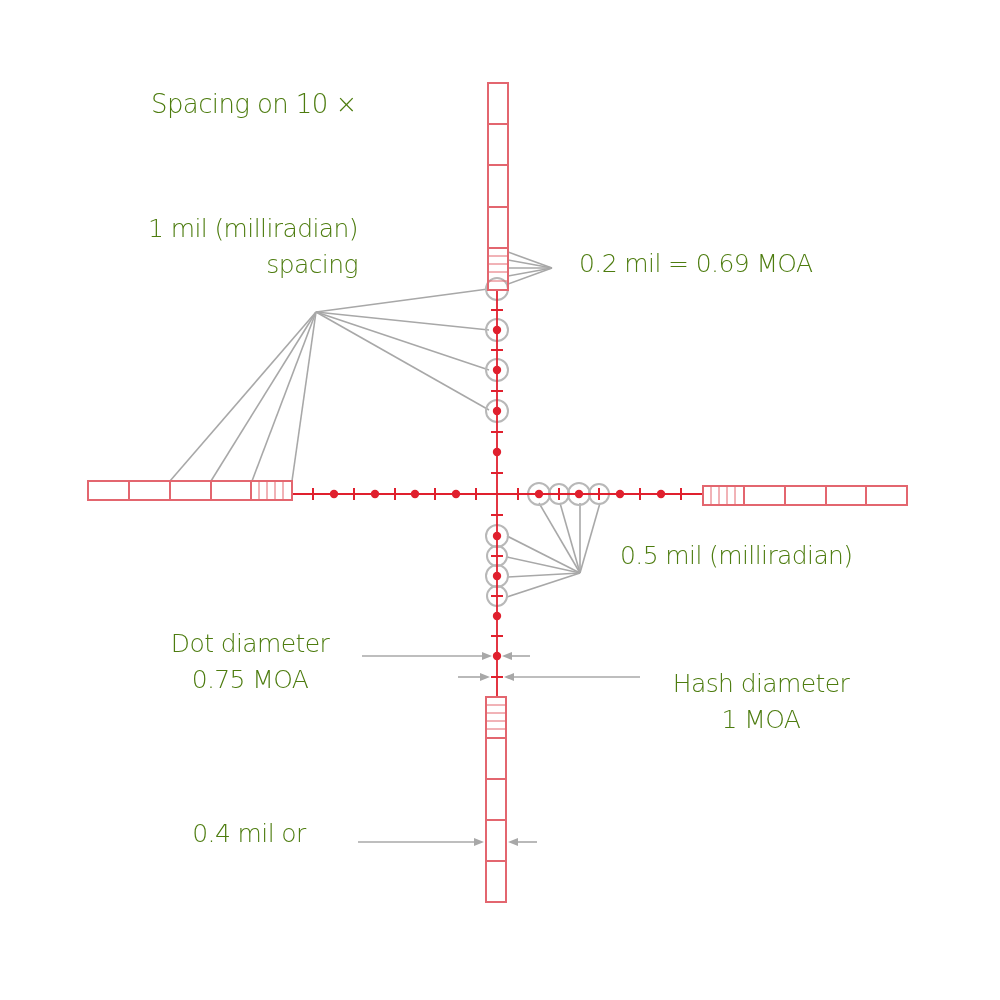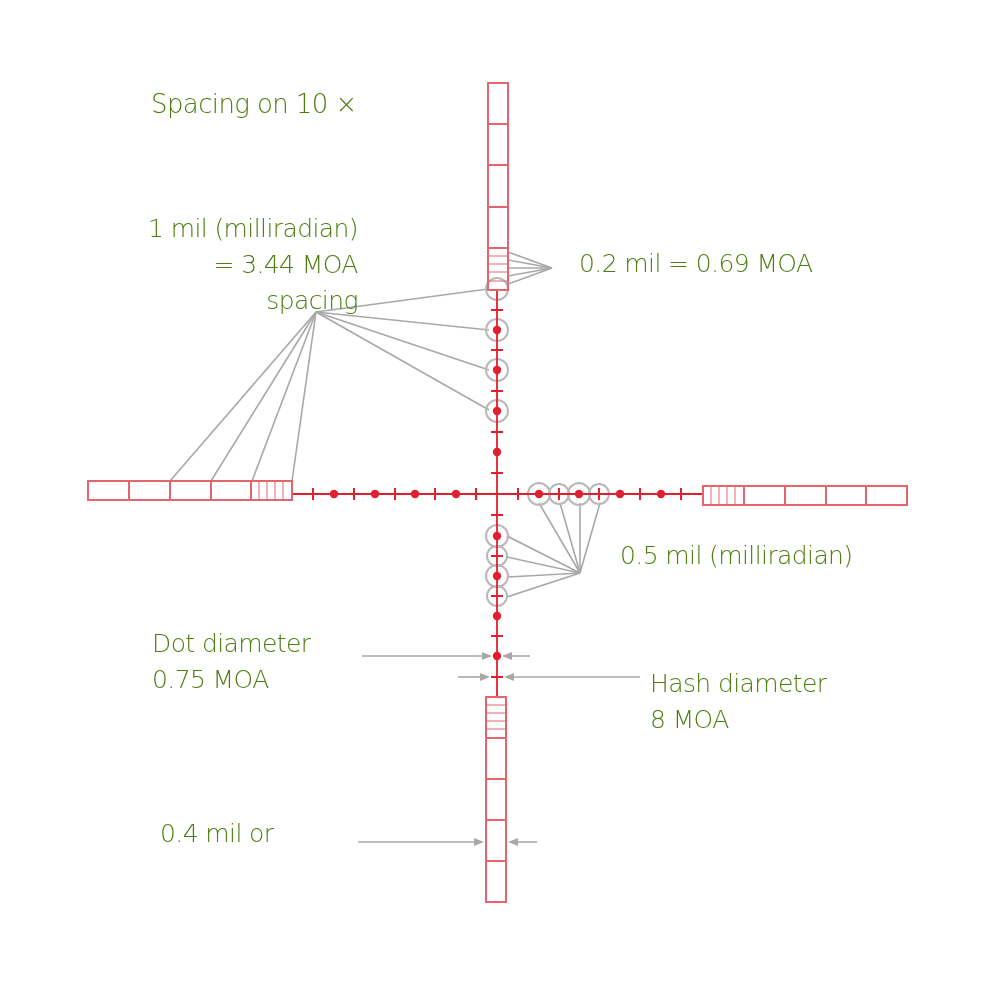--- a/index.html
+++ b/index.html
@@ -1,19 +1,19 @@
 <!DOCTYPE html>
 <html><head>
 <meta charset="utf-8">
 <style>
   html, body { margin: 0; padding: 0; background: #ffffff; }
   body { width: 1000px; height: 1000px; position: relative; overflow: hidden; font-family: "DejaVu Sans", sans-serif; }
   #stage { position: absolute; left: 0; top: 0; width: 1000px; height: 1000px; }
   .lbl { position: absolute; color: #4d7c0f; font-family: "DejaVu Sans", sans-serif; font-size: 25px; line-height: 36px; letter-spacing: -0.6px; white-space: nowrap; font-weight: 300; }
-  .center { }
+  .center { text-align: center; }
 </style>
 </head>
 <body>
 
 <svg id="stage" viewBox="0 0 1000 1000" xmlns="http://www.w3.org/2000/svg">
 
   <g stroke="#a8a8a8" stroke-width="1.6" fill="none">
 
     <g>
       <line x1="316" y1="312" x2="488" y2="289"></line>
@@ -180,35 +180,34 @@
       <circle cx="620" cy="494" r="4.2"></circle>
       <circle cx="661" cy="494" r="4.2"></circle>
     </g>
   </g>
 </svg>
 
 <div class="lbl" style="left:151px; top:86px; font-size:26px;">Spacing on 10 ×</div>
 
 <div class="lbl" style="left:148px; top:211px;text-align:right;">
   <div>1 mil (milliradian)</div>
-  <div>= 3.44 MOA</div>
   <div>spacing</div>
 </div>
 
 <div class="lbl" style="left:579px; top:246px;">0.2 mil = 0.69 MOA</div>
 
 <div class="lbl" style="left:612px; top:538px;">
   <div style="padding-left:8px;">0.5 mil (milliradian)</div>
 </div>
 
 <div class="lbl center" style="left:152px; top:626px; width:196px;">
   <div>Dot diameter</div>
   <div>0.75 MOA</div>
 </div>
 
 <div class="lbl center" style="left:650px; top:666px; width:222px;">
   <div>Hash diameter</div>
-  <div>8 MOA</div>
+  <div>1 MOA</div>
 </div>
 
 <div class="lbl center" style="left:160px; top:816px; width:178px;">
   <div>0.4 mil or</div>
 </div>
 
 </body></html>

